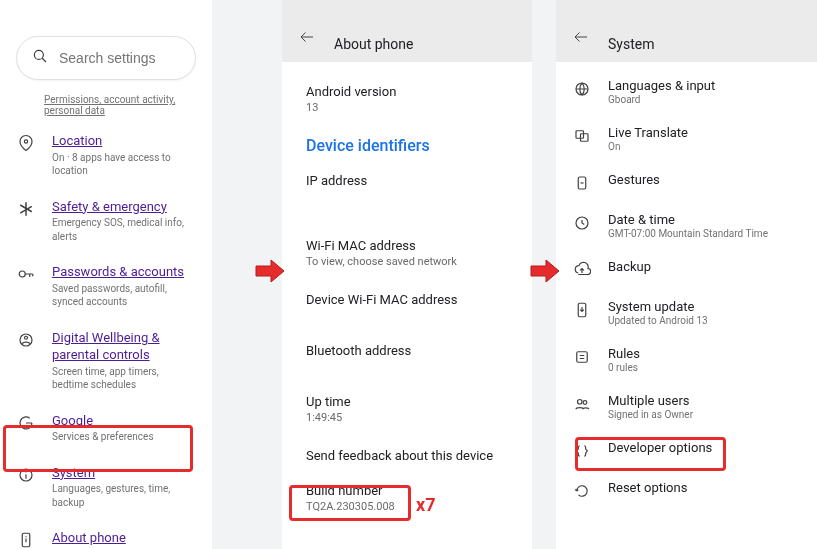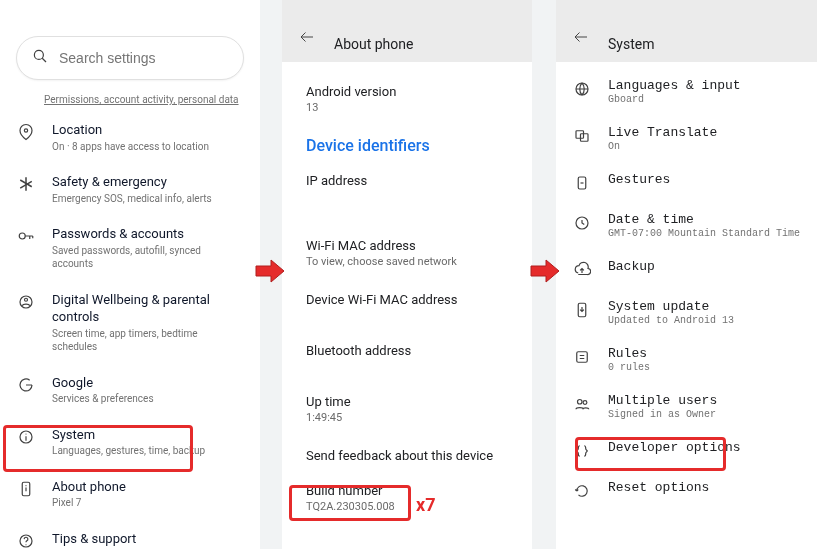--- a/index.html
+++ b/index.html
@@ -9,21 +9,21 @@
     width: 817px;
     height: 549px;
     overflow: hidden;
     position: relative;
   }
   .panel {
     position: absolute;
     background: #fff;
     overflow: hidden;
   }
-  .panel-1 { left: 0; top: 0; width: 260px; height: 549px; }
+  .panel-1 { left: 0; top: 0; width: 212px; height: 549px; }
   .panel-2 { left: 282px; top: 0; width: 250px; height: 549px; }
   .panel-3 { left: 556px; top: 0; width: 261px; height: 549px; }
 
   
   .search-wrap {
     margin: 36px 16px 12px 16px;
   }
   .search-pill {
     display: flex;
     align-items: center;
@@ -61,22 +61,23 @@
     justify-content: center;
     padding-top: 2px;
     flex-shrink: 0;
   }
   .settings-item .text-col {
     flex: 1;
     min-width: 0;
   }
   .settings-item .title {
     font-size: 13px;
-    color: #0f172a;
+    color: #4c1d95;
     line-height: 1.35;
+    text-decoration: underline;
   }
   .settings-item .sub {
     font-size: 10px;
     color: #727272;
     line-height: 1.35;
     margin-top: 1px;
   }
 
   
   .hdr {
@@ -95,21 +96,21 @@
   .p2-item .lbl { font-size: 13px; color: #202124; }
   .p2-item .val { font-size: 11px; color: #6a6a6a; margin-top: 2px; }
   .p2-section {
     font-size: 16px;
     color: #1a73e8;
     padding: 10px 0 6px 0;
     font-weight: 500;
   }
 
   
-  .p3-content { padding: 6px 0 0 0; font-family: Liberation Mono, monospace; }
+  .p3-content { padding: 6px 0 0 0; }
   .p3-item {
     display: flex;
     align-items: flex-start;
     padding: 10px 16px 10px 16px;
     gap: 16px;
     cursor: pointer;
   }
   .p3-item .icon-col {
     width: 20px;
     display: flex;

